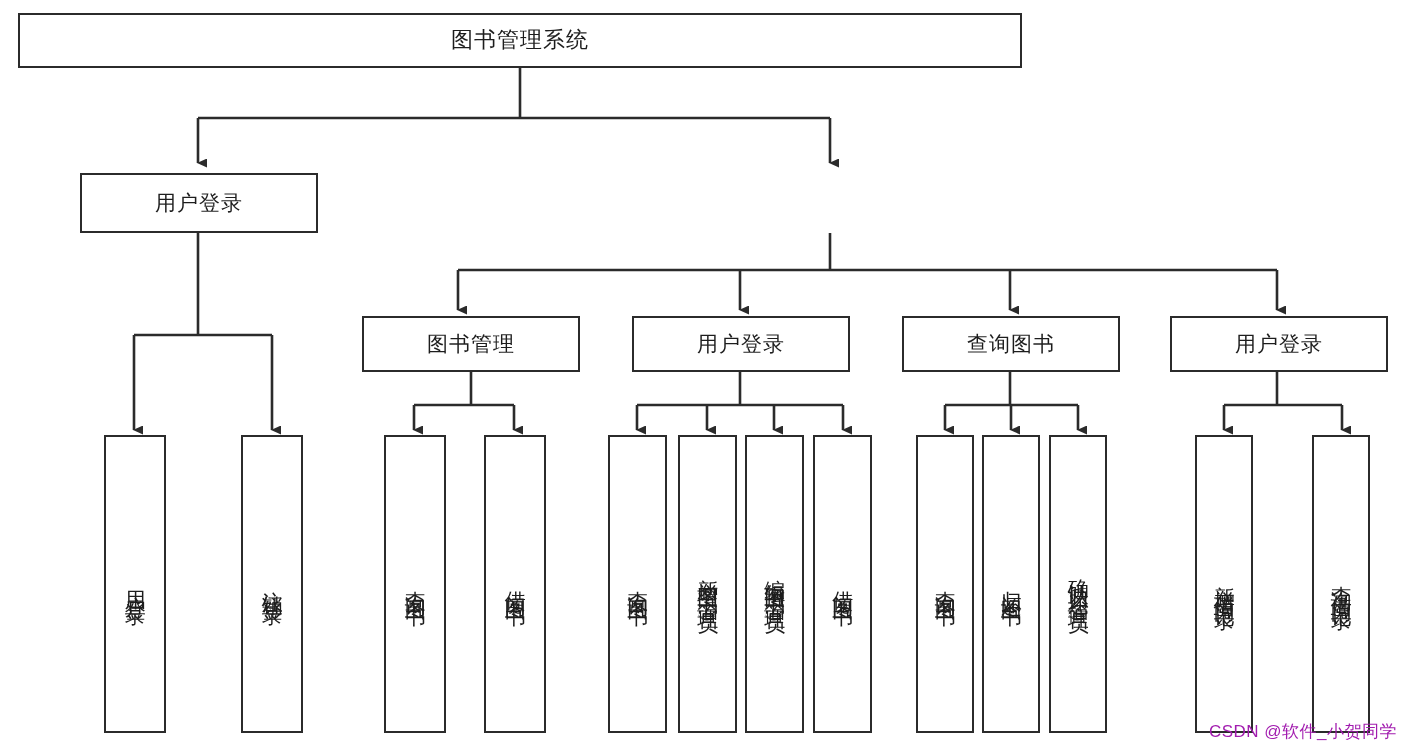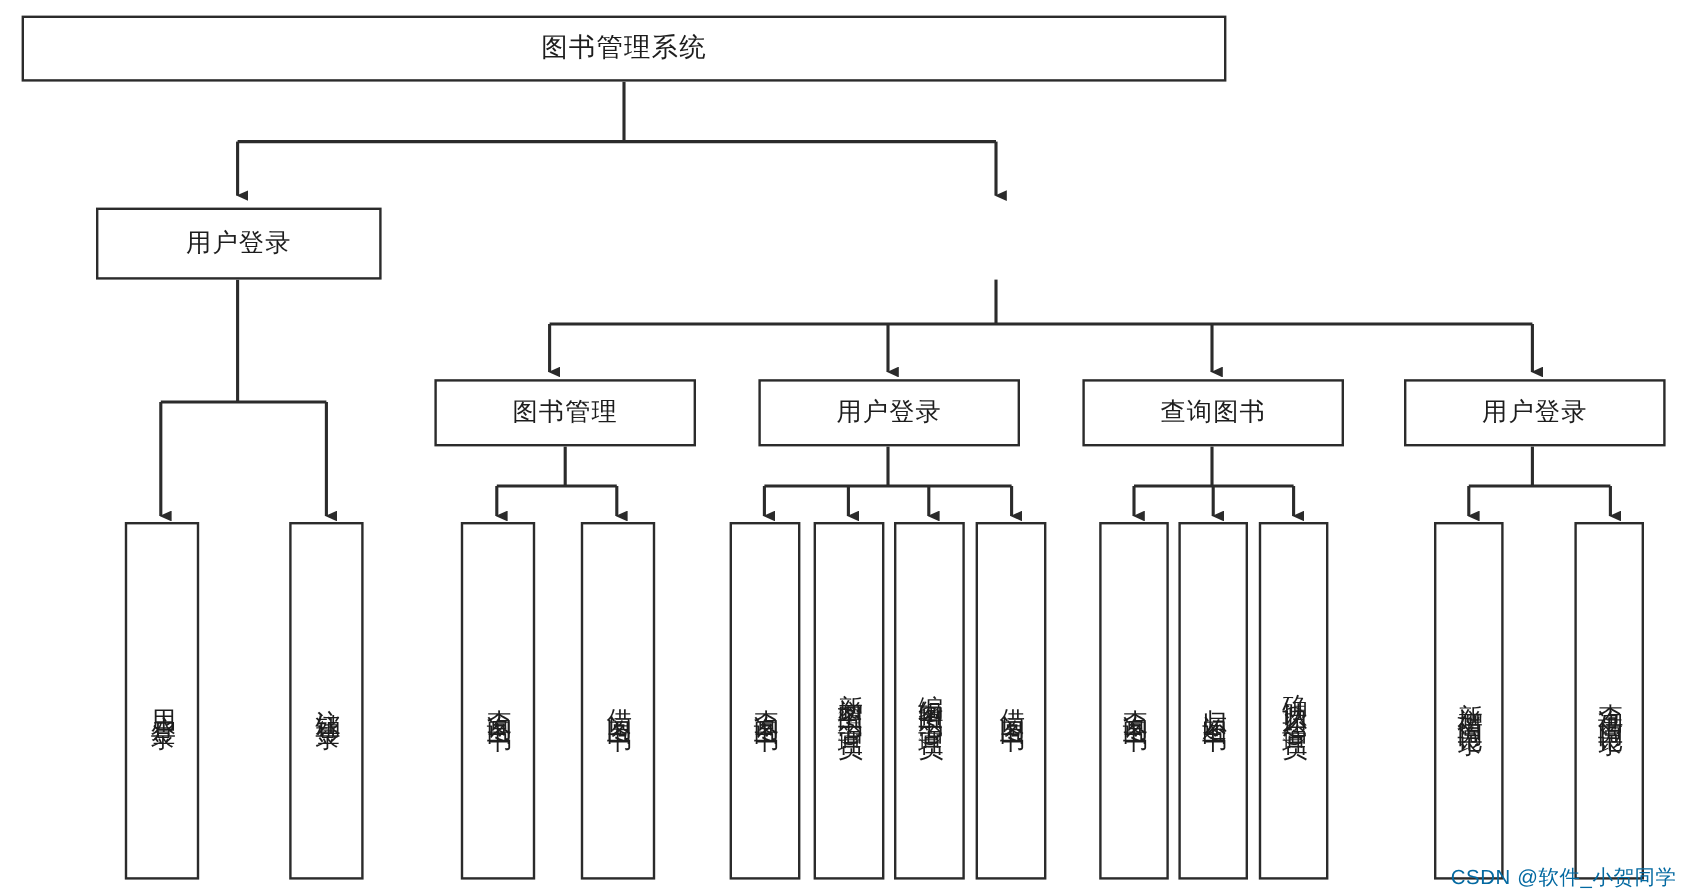--- a/index.html
+++ b/index.html
@@ -18,21 +18,21 @@
   .node.horiz{font-size:21px;letter-spacing:1px;line-height:1.2;}
   .node.vert{
     writing-mode:vertical-rl;text-orientation:upright;
     font-size:21px;letter-spacing:5px;line-height:1.25;
     padding:6px 0;
   }
   .node.root{font-size:22px;}
   svg#wires{position:absolute;left:0;top:0;width:1405px;height:747px;pointer-events:none;}
   #watermark{
     position:absolute;right:8px;bottom:4px;
-    font-size:17px;color:#0369a1;letter-spacing:.5px;
+    font-size:17px;color:#a21caf;letter-spacing:.5px;
     white-space:nowrap;
   }
 </style>
 </head>
 <body>
 
 <div id="diagram">
 
   <svg id="wires" viewBox="0 0 1405 747">
     <defs>

